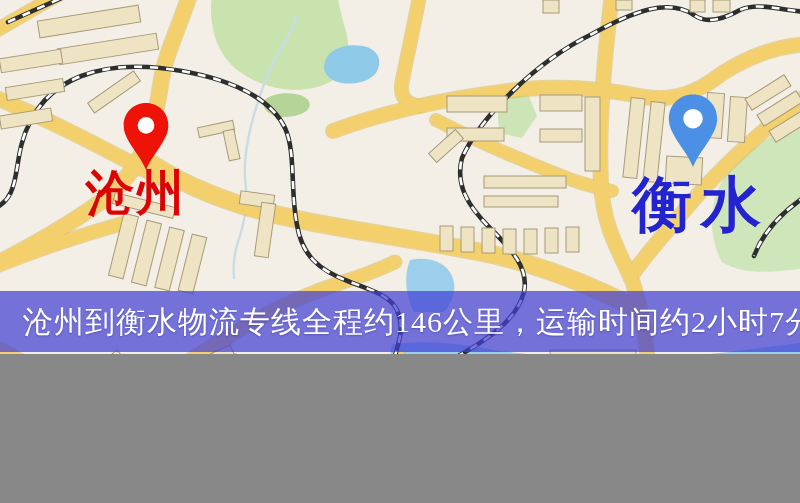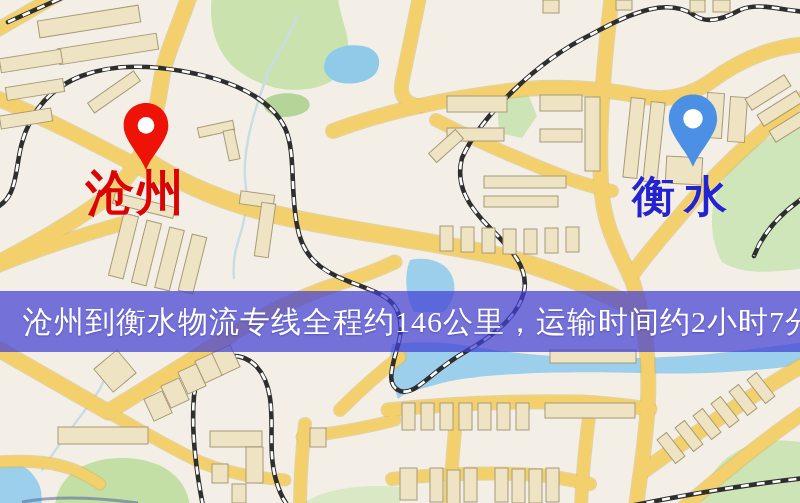--- a/index.html
+++ b/index.html
@@ -1,27 +1,27 @@
 <!DOCTYPE html>
 <html><head>
 <meta charset="utf-8">
 <style>
   html,body{margin:0;padding:0;background:#888;}
   .stage{
-    position:relative;width:800px;height:503px;overflow:hidden;
+    position:relative;width:800px;height:354px;overflow:hidden;
     font-family:"Liberation Serif","DejaVu Serif",serif;
     background:#f3efe6;
   }
   .stage svg{position:absolute;left:0;top:0;display:block;}
   .city-label{
     position:absolute;font-weight:bold;line-height:1.05;white-space:nowrap;
     text-shadow:0 0 2px rgba(255,255,255,.55);
   }
   #label-cangzhou{left:86px;top:168px;font-size:48px;letter-spacing:2px;}
-  #label-hengshui{left:632px;top:174px;font-size:43px;letter-spacing:9px;}
+  #label-hengshui{left:632px;top:174px;font-size:60px;letter-spacing:9px;}
   .banner{
     position:absolute;left:0;right:0;top:291px;height:61px;
     line-height:61px;padding-left:23px;font-size:30px;color:#fff;
     white-space:nowrap;letter-spacing:1px;
     text-shadow:0 1px 2px rgba(30,30,110,.35);
     z-index:5;
   }
 </style>
 </head>
 <body>

